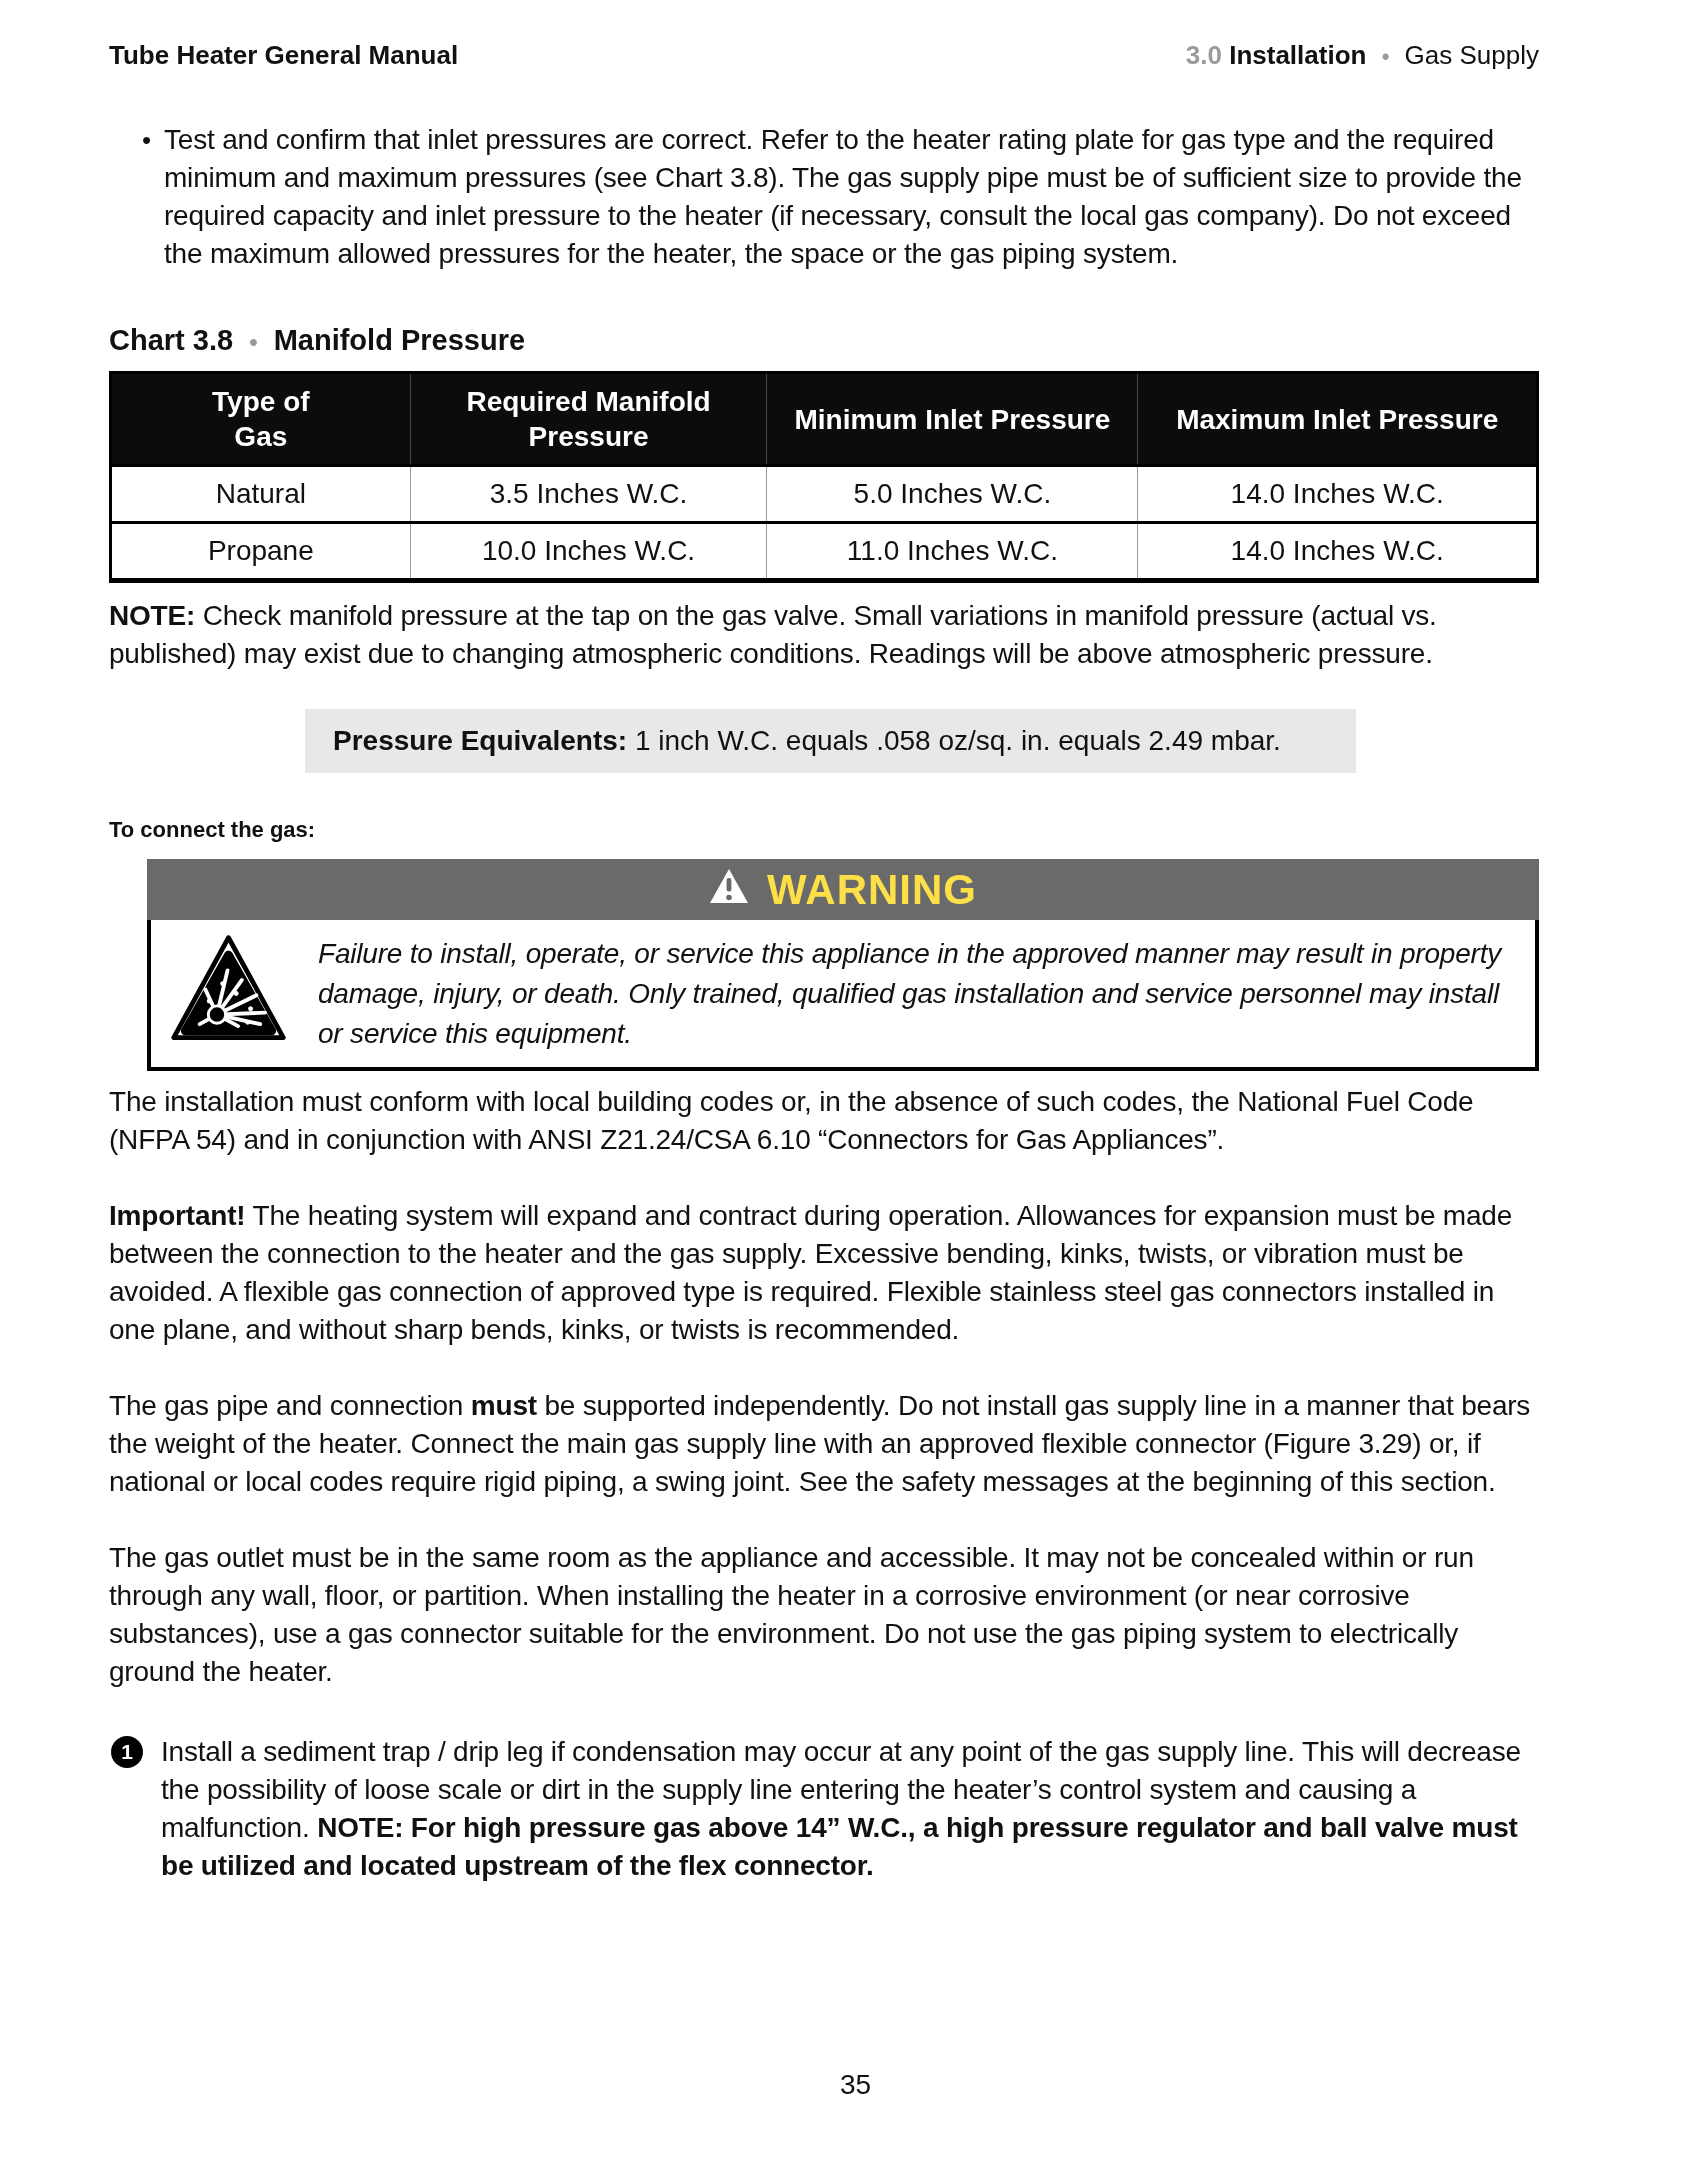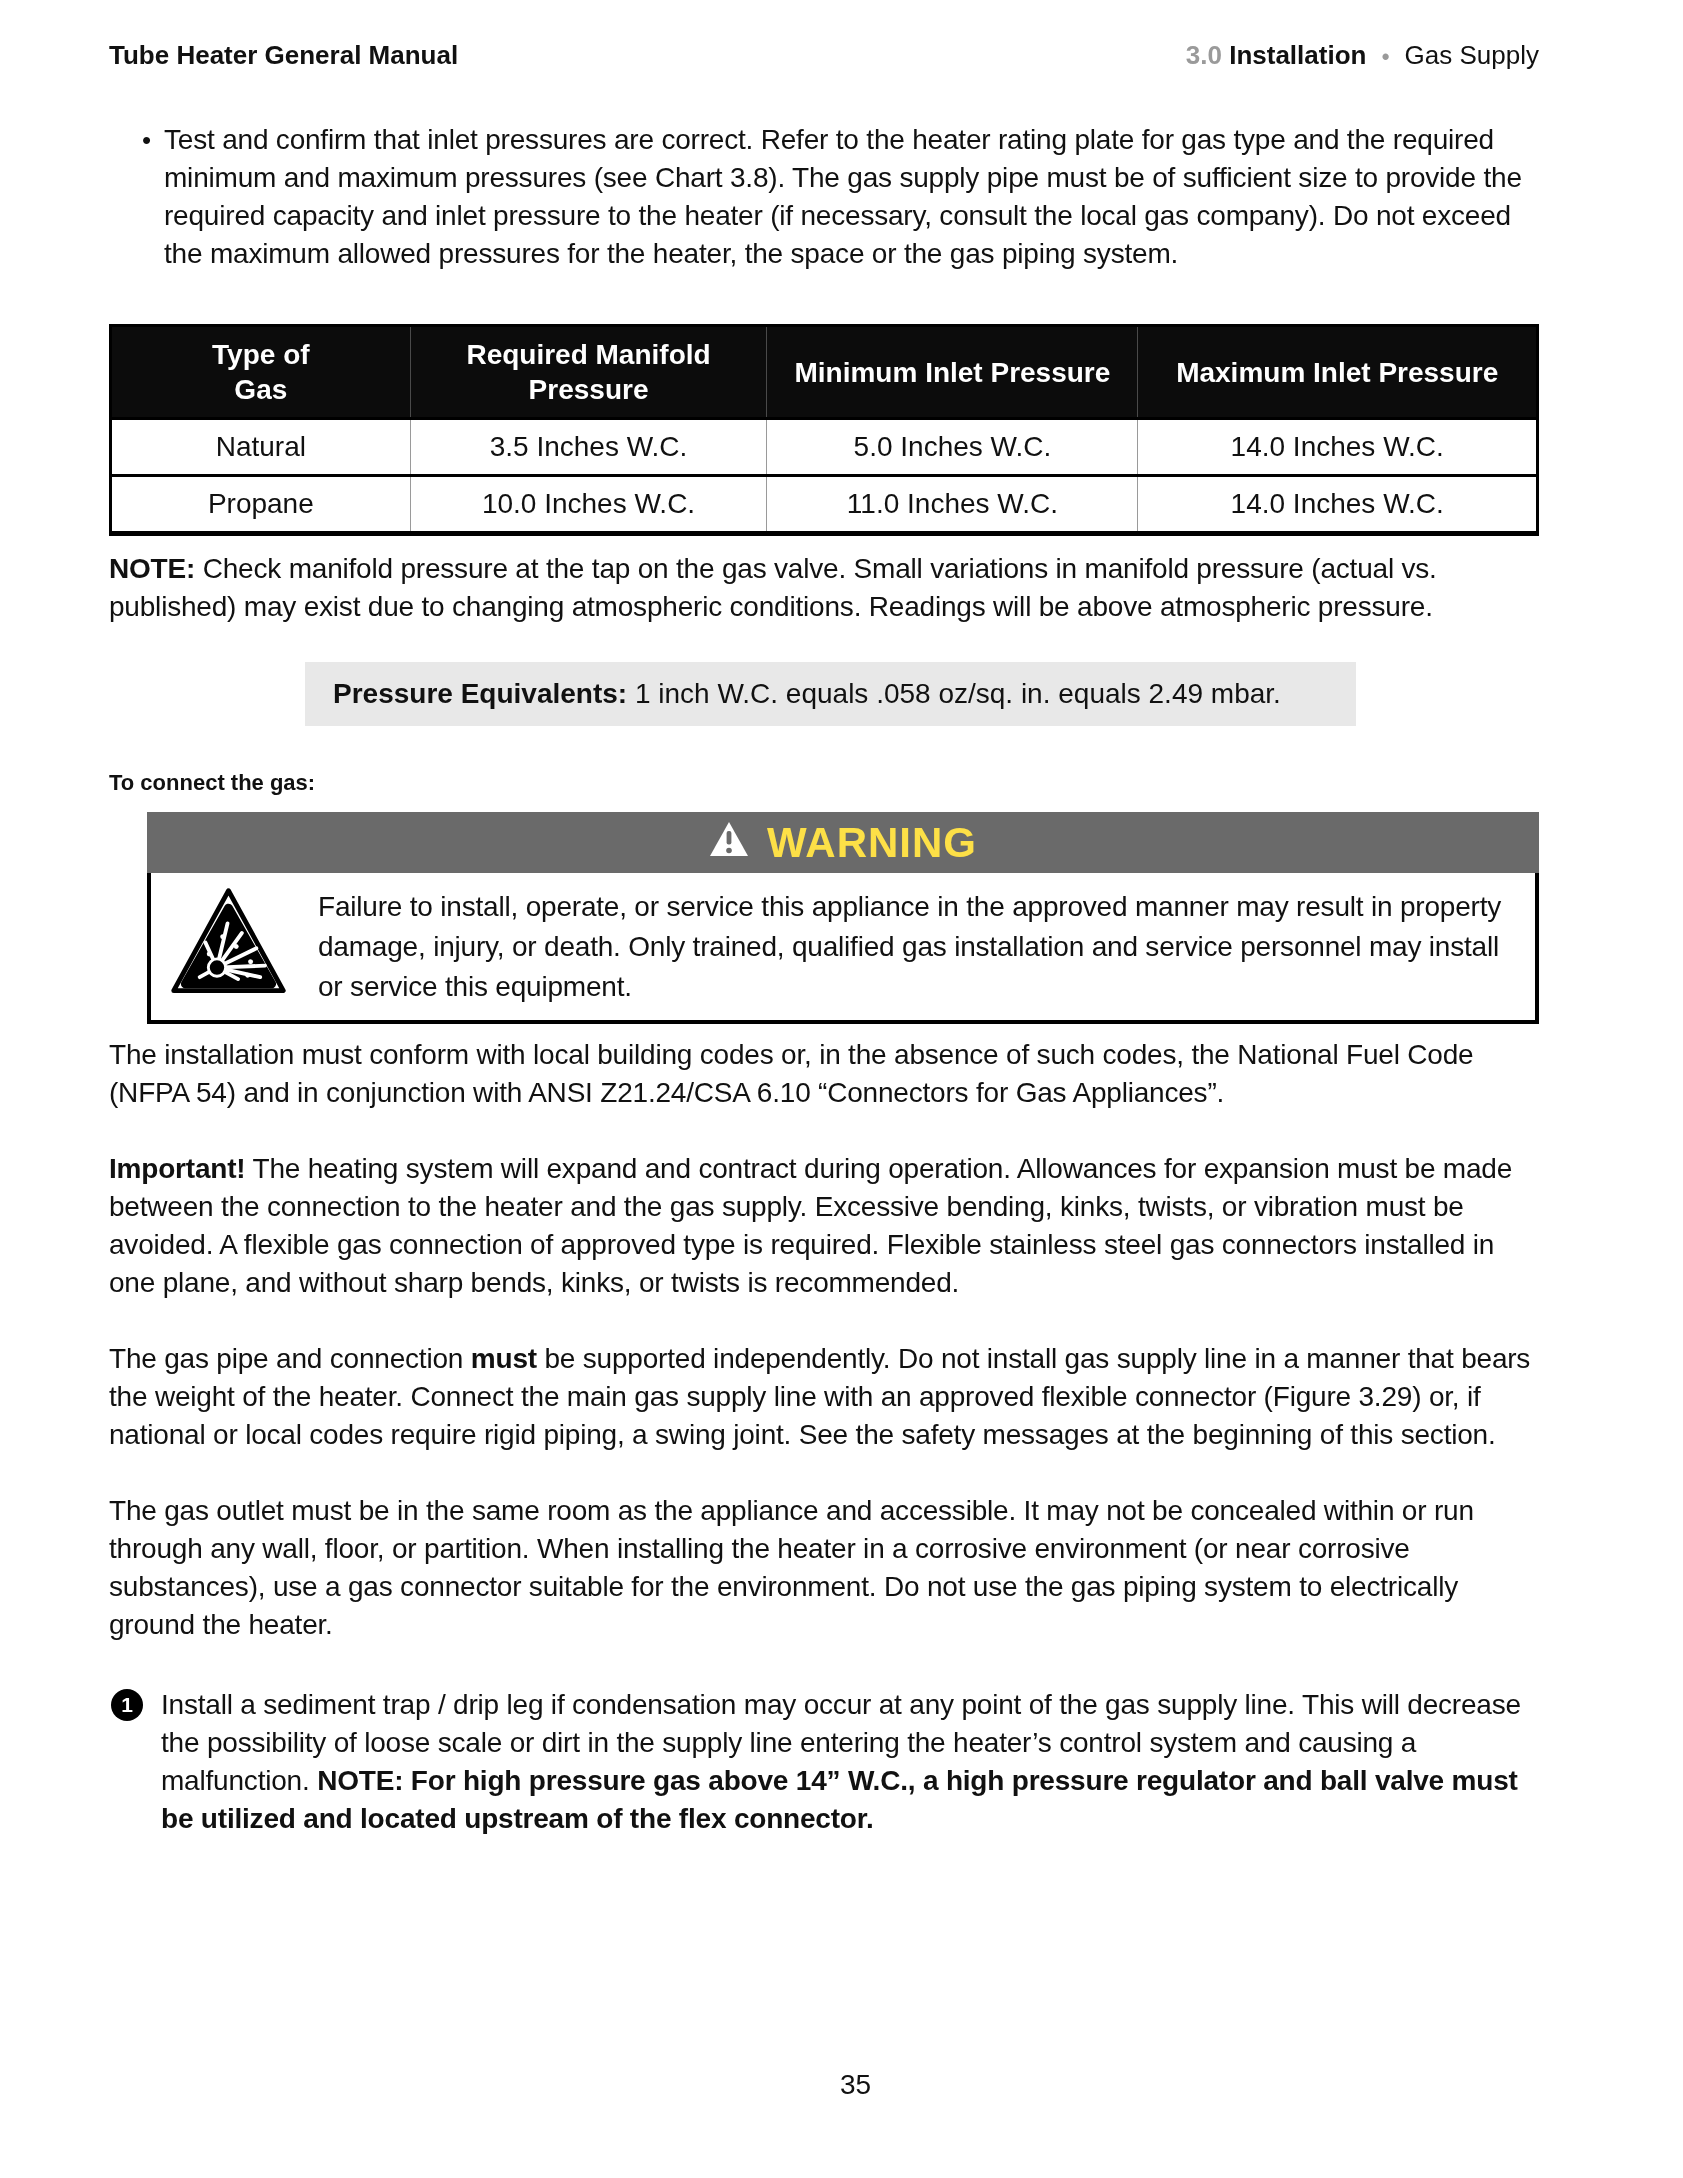--- a/index.html
+++ b/index.html
@@ -61,20 +61,21 @@
   .warn-wrap { margin:16px 0 0 38px; }
   .warn-banner {
     background:#6a6a6a; height:61px;
     display:flex; align-items:center; justify-content:center; gap:18px;
     color:#fde047; font-size:42px; font-weight:bold; letter-spacing:1px;
   }
   .warn-body {
     border:4px solid #000; border-top:none; background:#fff;
     display:flex; align-items:center; min-height:141px;
     padding:10px 26px 10px 16px;
+    font-style:italic;
   }
   .warn-icon { flex:none; margin-right:28px; }
   .warn-text { flex:1; font-size:28px; line-height:40px; letter-spacing:-0.2px; }
 
   
   .para { margin-top:38px; font-size:28px; line-height:38px; letter-spacing:-0.2px; }
   .para.first-after-warning { margin-top:12px; }
 
   
   .step { display:flex; margin-top:42px; font-size:28px; line-height:38px; letter-spacing:-0.2px; }
@@ -105,20 +106,25 @@
         <span class="h-sep">•</span>
         <span class="h-rest">Gas Supply</span>
       </div>
     </div>
 
     <div class="bullet-row">
       <span class="bullet-glyph">•</span>
       <span class="bullet-text">Test and confirm that inlet pressures are correct. Refer to the heater rating plate for gas type and the required minimum and maximum pressures (see Chart 3.8). The gas supply pipe must be of sufficient size to provide the required capacity and inlet pressure to the heater (if necessary, consult the local gas company).  Do not exceed the maximum allowed pressures for the heater, the space or the gas piping system.</span>
     </div>
 
+    <div class="chart-title">
+      <span>Chart 3.8</span>
+      <span class="dot-sep">•</span>
+      <span>Manifold Pressure</span>
+    </div>
 
     <table class="manifold">
       <thead>
         <tr>
           <th class="col-gas">Type of
 Gas</th>
           <th class="col-req">Required Manifold
 Pressure</th>
           <th class="col-min">Minimum Inlet Pressure</th>
           <th class="col-max">Maximum Inlet Pressure</th>

